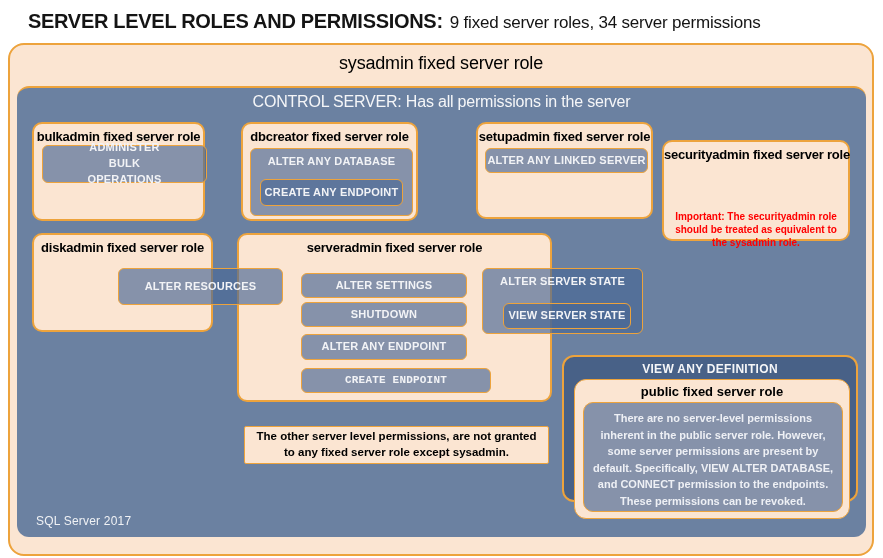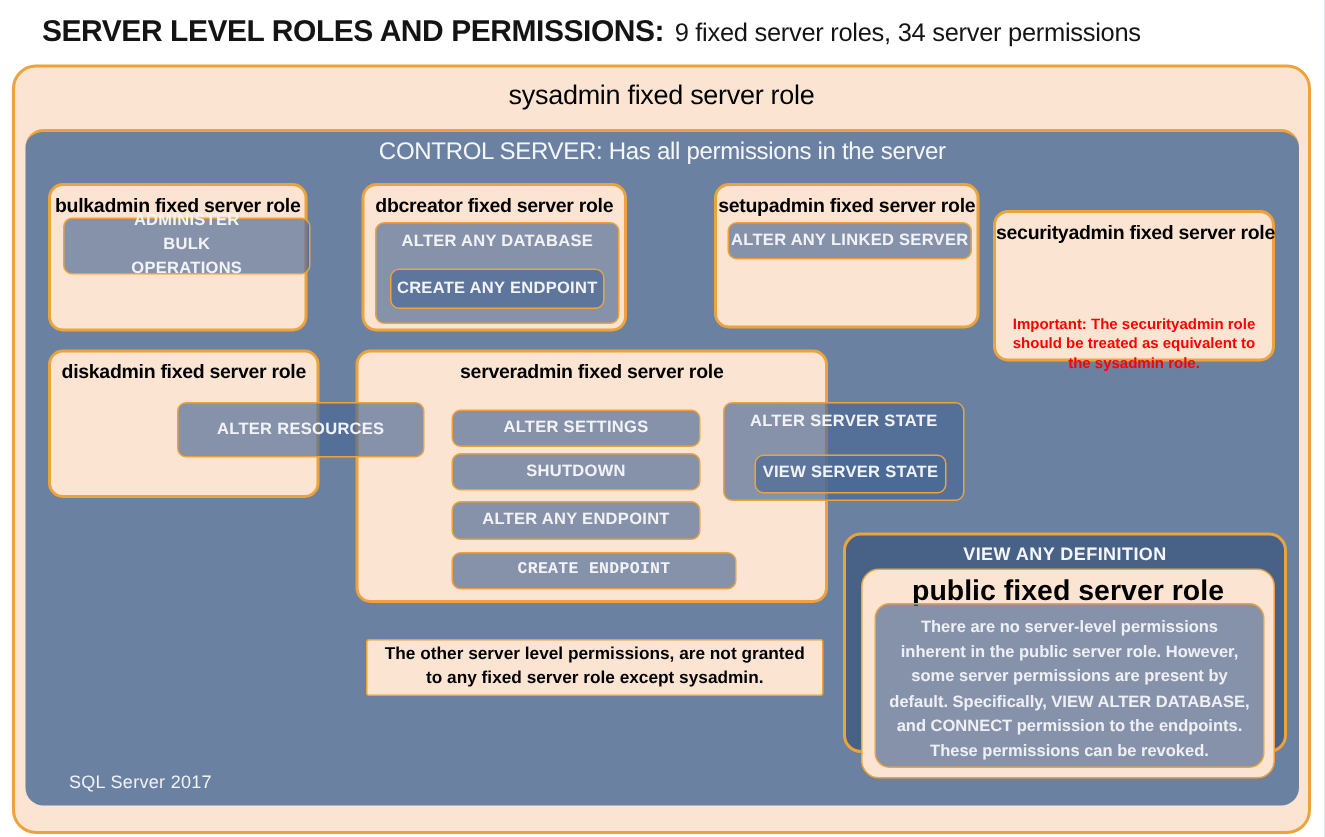--- a/index.html
+++ b/index.html
@@ -166,42 +166,42 @@
     width: 276px; height: 140px;
     background: #fbe5d2;
     border: 1.5px solid #eda33c;
     border-radius: 12px;
   }
   .public-title {
     position: absolute;
     left: 0; top: 4px;
     width: 100%;
     text-align: center;
-    font-size: 19px;
+    font-size: 13px;
     font-weight: bold;
     color: #000;
   }
   .public-text {
     position: absolute;
     left: 8px; top: 22px;
     width: 260px; height: 110px;
     background: rgba(73,103,149,0.66);
     border: 1.5px solid #eda33c;
     border-radius: 10px;
     color: #eef0f5;
     font-size: 11px;
     font-weight: bold;
     line-height: 1.5;
     text-align: center;
     padding: 7px 8px;
   }
 
   .footer-label {
     position: absolute;
-    left: 46px; top: 514px;
+    left: 36px; top: 514px;
     color: #f0f2f5;
     font-size: 12px;
     letter-spacing: 0.2px;
     z-index: 2;
   }
 </style>
 </head>
 <body>
 
 <div id="stage">

